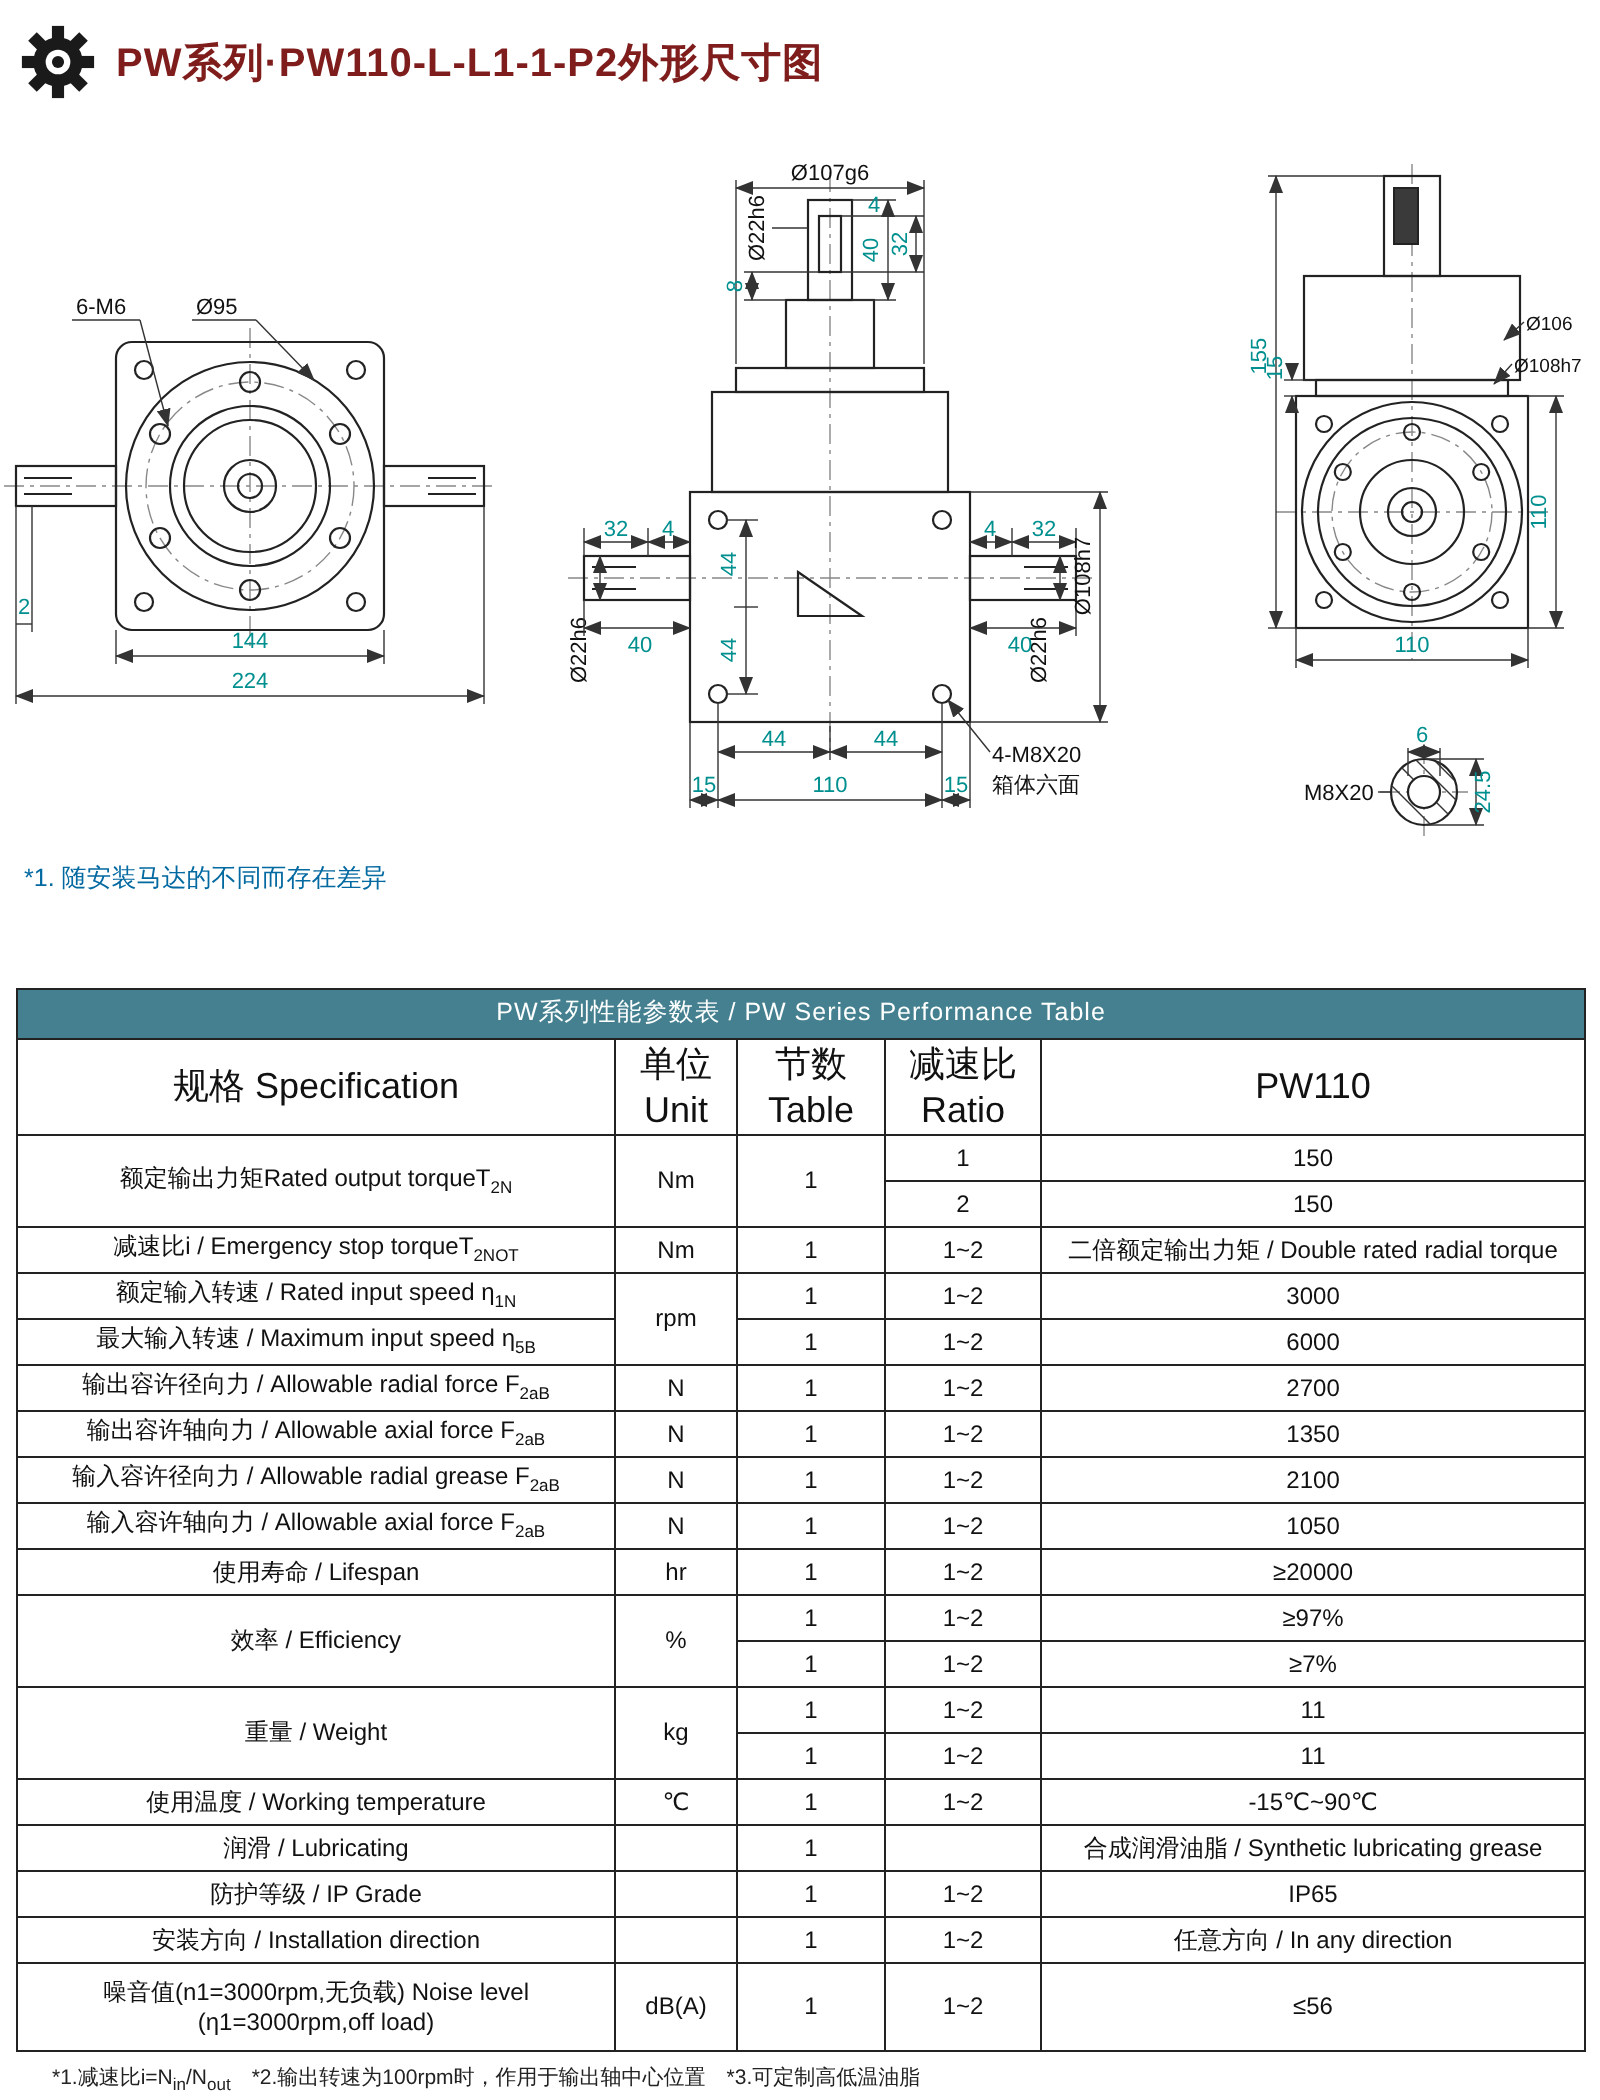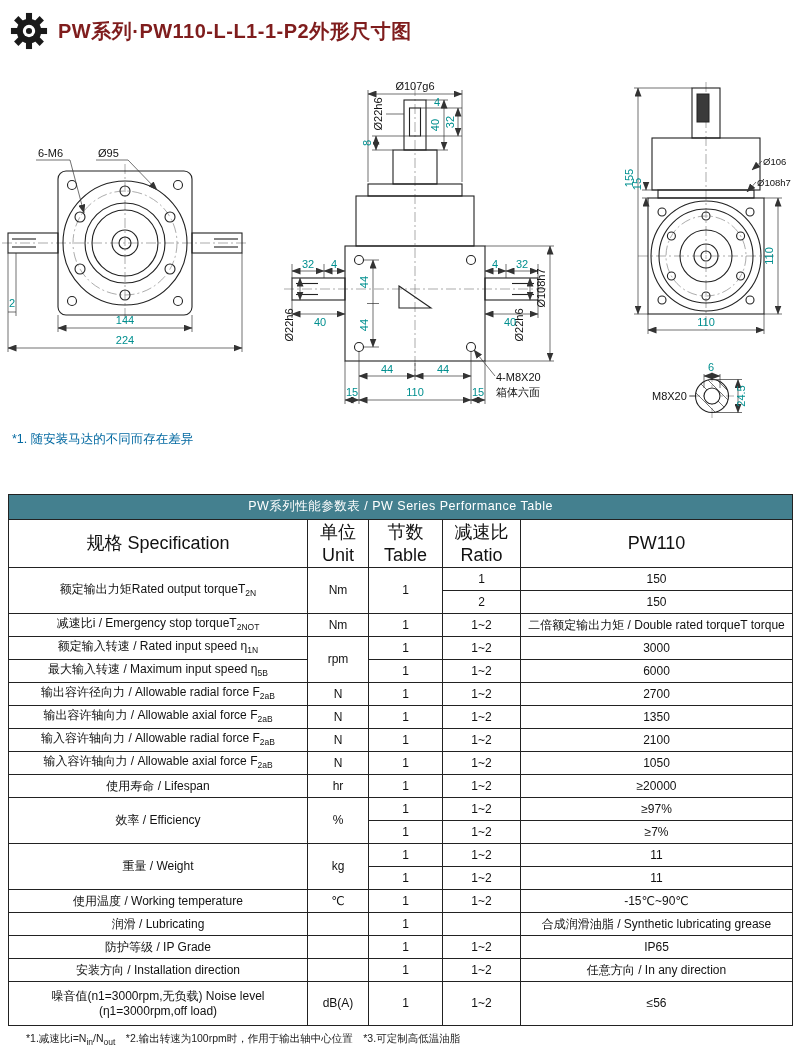--- a/index.html
+++ b/index.html
@@ -304,21 +304,21 @@
     </tr>
     <tr>
       <td>2</td>
       <td>150</td>
     </tr>
     <tr>
       <td><span>减速比i / Emergency stop torqueT</span><sub>2NOT</sub></td>
       <td>Nm</td>
       <td>1</td>
       <td>1~2</td>
-      <td>二倍额定输出力矩 / Double rated torqueT torque</td>
+      <td>二倍额定输出力矩 / Double rated radial torque</td>
     </tr>
     <tr>
       <td><span>额定输入转速 / Rated input speed η</span><sub>1N</sub></td>
       <td rowspan="2">rpm</td>
       <td>1</td>
       <td>1~2</td>
       <td>3000</td>
     </tr>
     <tr>
       <td><span>最大输入转速 / Maximum input speed η</span><sub>5B</sub></td>
@@ -334,21 +334,21 @@
       <td>2700</td>
     </tr>
     <tr>
       <td><span>输出容许轴向力 / Allowable axial force F</span><sub>2aB</sub></td>
       <td>N</td>
       <td>1</td>
       <td>1~2</td>
       <td>1350</td>
     </tr>
     <tr>
-      <td><span>输入容许轴向力 / Allowable radial force F</span><sub>2aB</sub></td>
+      <td><span>输入容许径向力 / Allowable radial grease F</span><sub>2aB</sub></td>
       <td>N</td>
       <td>1</td>
       <td>1~2</td>
       <td>2100</td>
     </tr>
     <tr>
       <td><span>输入容许轴向力 / Allowable axial force F</span><sub>2aB</sub></td>
       <td>N</td>
       <td>1</td>
       <td>1~2</td>

